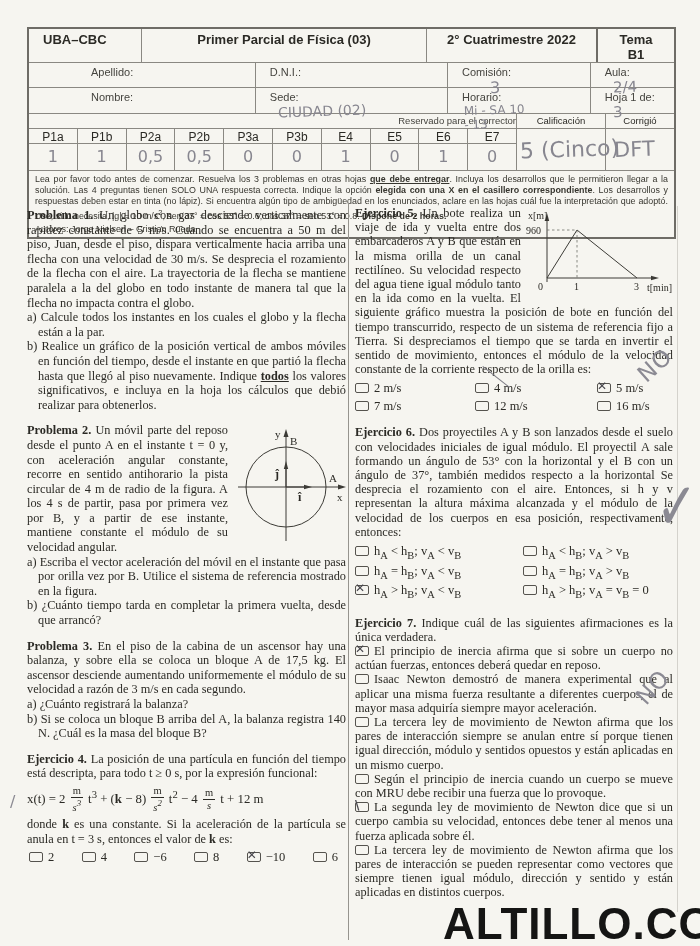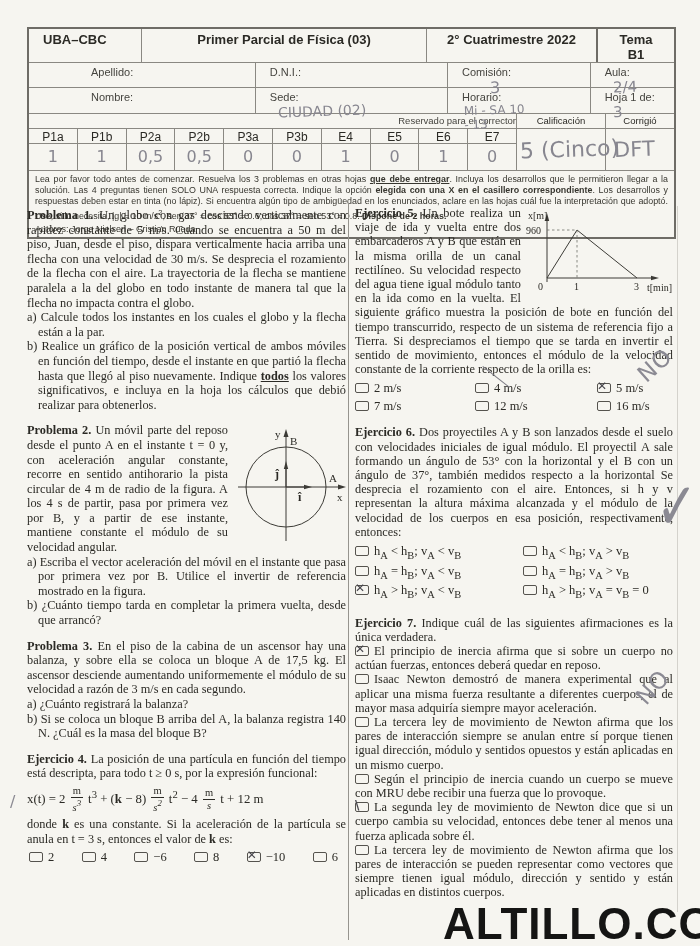--- a/index.html
+++ b/index.html
@@ -192,21 +192,21 @@
           <text x="41" y="15" font-size="11">y</text>
           <text x="103" y="78" font-size="11">x</text>
           <text x="56" y="22" font-size="11">B</text>
           <text x="95" y="59" font-size="11">A</text>
           <text x="41" y="55" font-size="12" font-weight="bold">ĵ</text>
           <text x="64" y="78" font-size="12" font-weight="bold">î</text>
         </svg>
         <span class="tt">Problema 2.</span>
         <span>Un móvil parte del reposo desde el punto A en el instante t = 0 y, con aceleración angular constante, recorre en sentido antihorario la pista circular de 4 m de radio de la figura. A los 4 s de partir, pasa por primera vez por B, y a partir de ese instante, mantiene constante el módulo de su velocidad angular.</span>
       </p>
-      <p class="item">a) Escriba el vector aceleración del móvil en el instante que pasa por primera vez por B. Utilice el invertir de referencia mostrado en la figura.</p>
+      <p class="item">a) Escriba el vector aceleración del móvil en el instante que pasa por orilla vez por B. Utilice el sistema de referencia mostrado en la figura.</p>
       <p class="item">b) ¿Cuánto tiempo tarda en completar la primera vuelta, desde que arrancó?</p>
     </div>
 
     <div class="ex">
       <p><span class="tt">Problema 3.</span>
          <span>En el piso de la cabina de un ascensor hay una balanza, y sobre ella se coloca un bloque A de 17,5 kg. El ascensor desciende aumentando uniformemente el módulo de su velocidad a razón de 3 m/s en cada segundo.</span></p>
       <p class="item">a) ¿Cuánto registrará la balanza?</p>
       <p class="item">b) Si se coloca un bloque B arriba del A, la balanza registra 140 N. ¿Cuál es la masa del bloque B?</p>
     </div>
 

